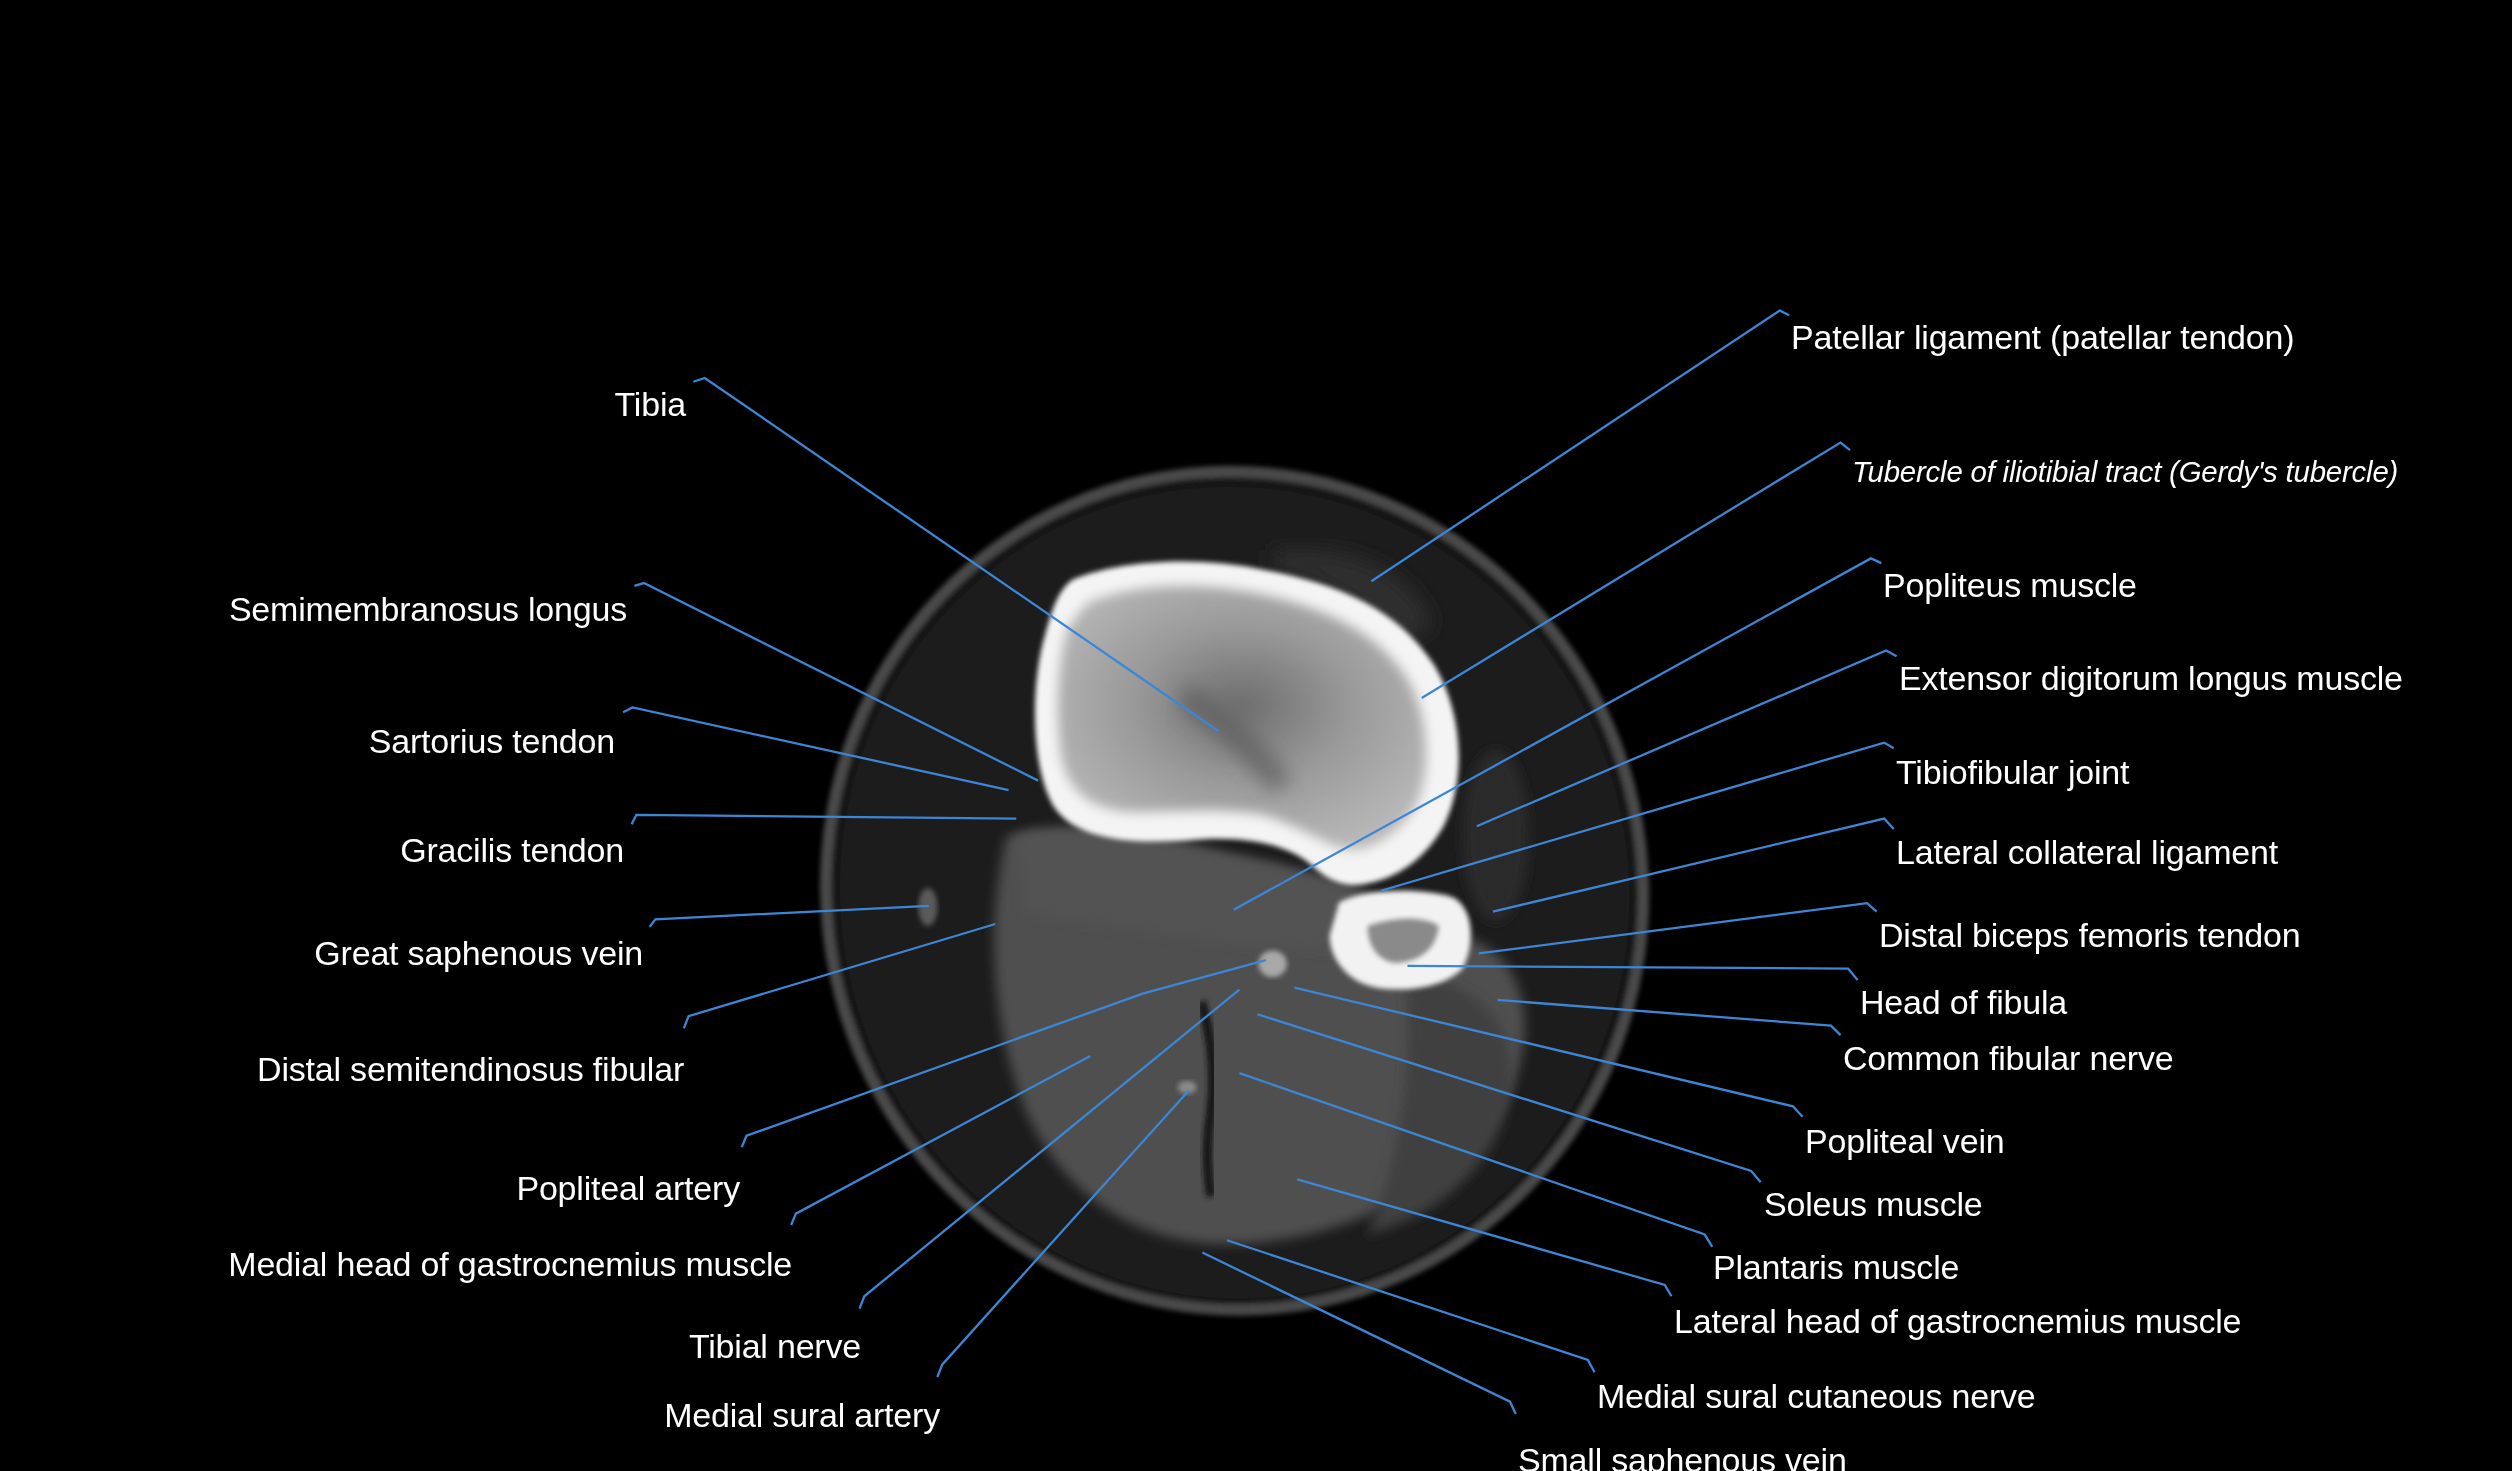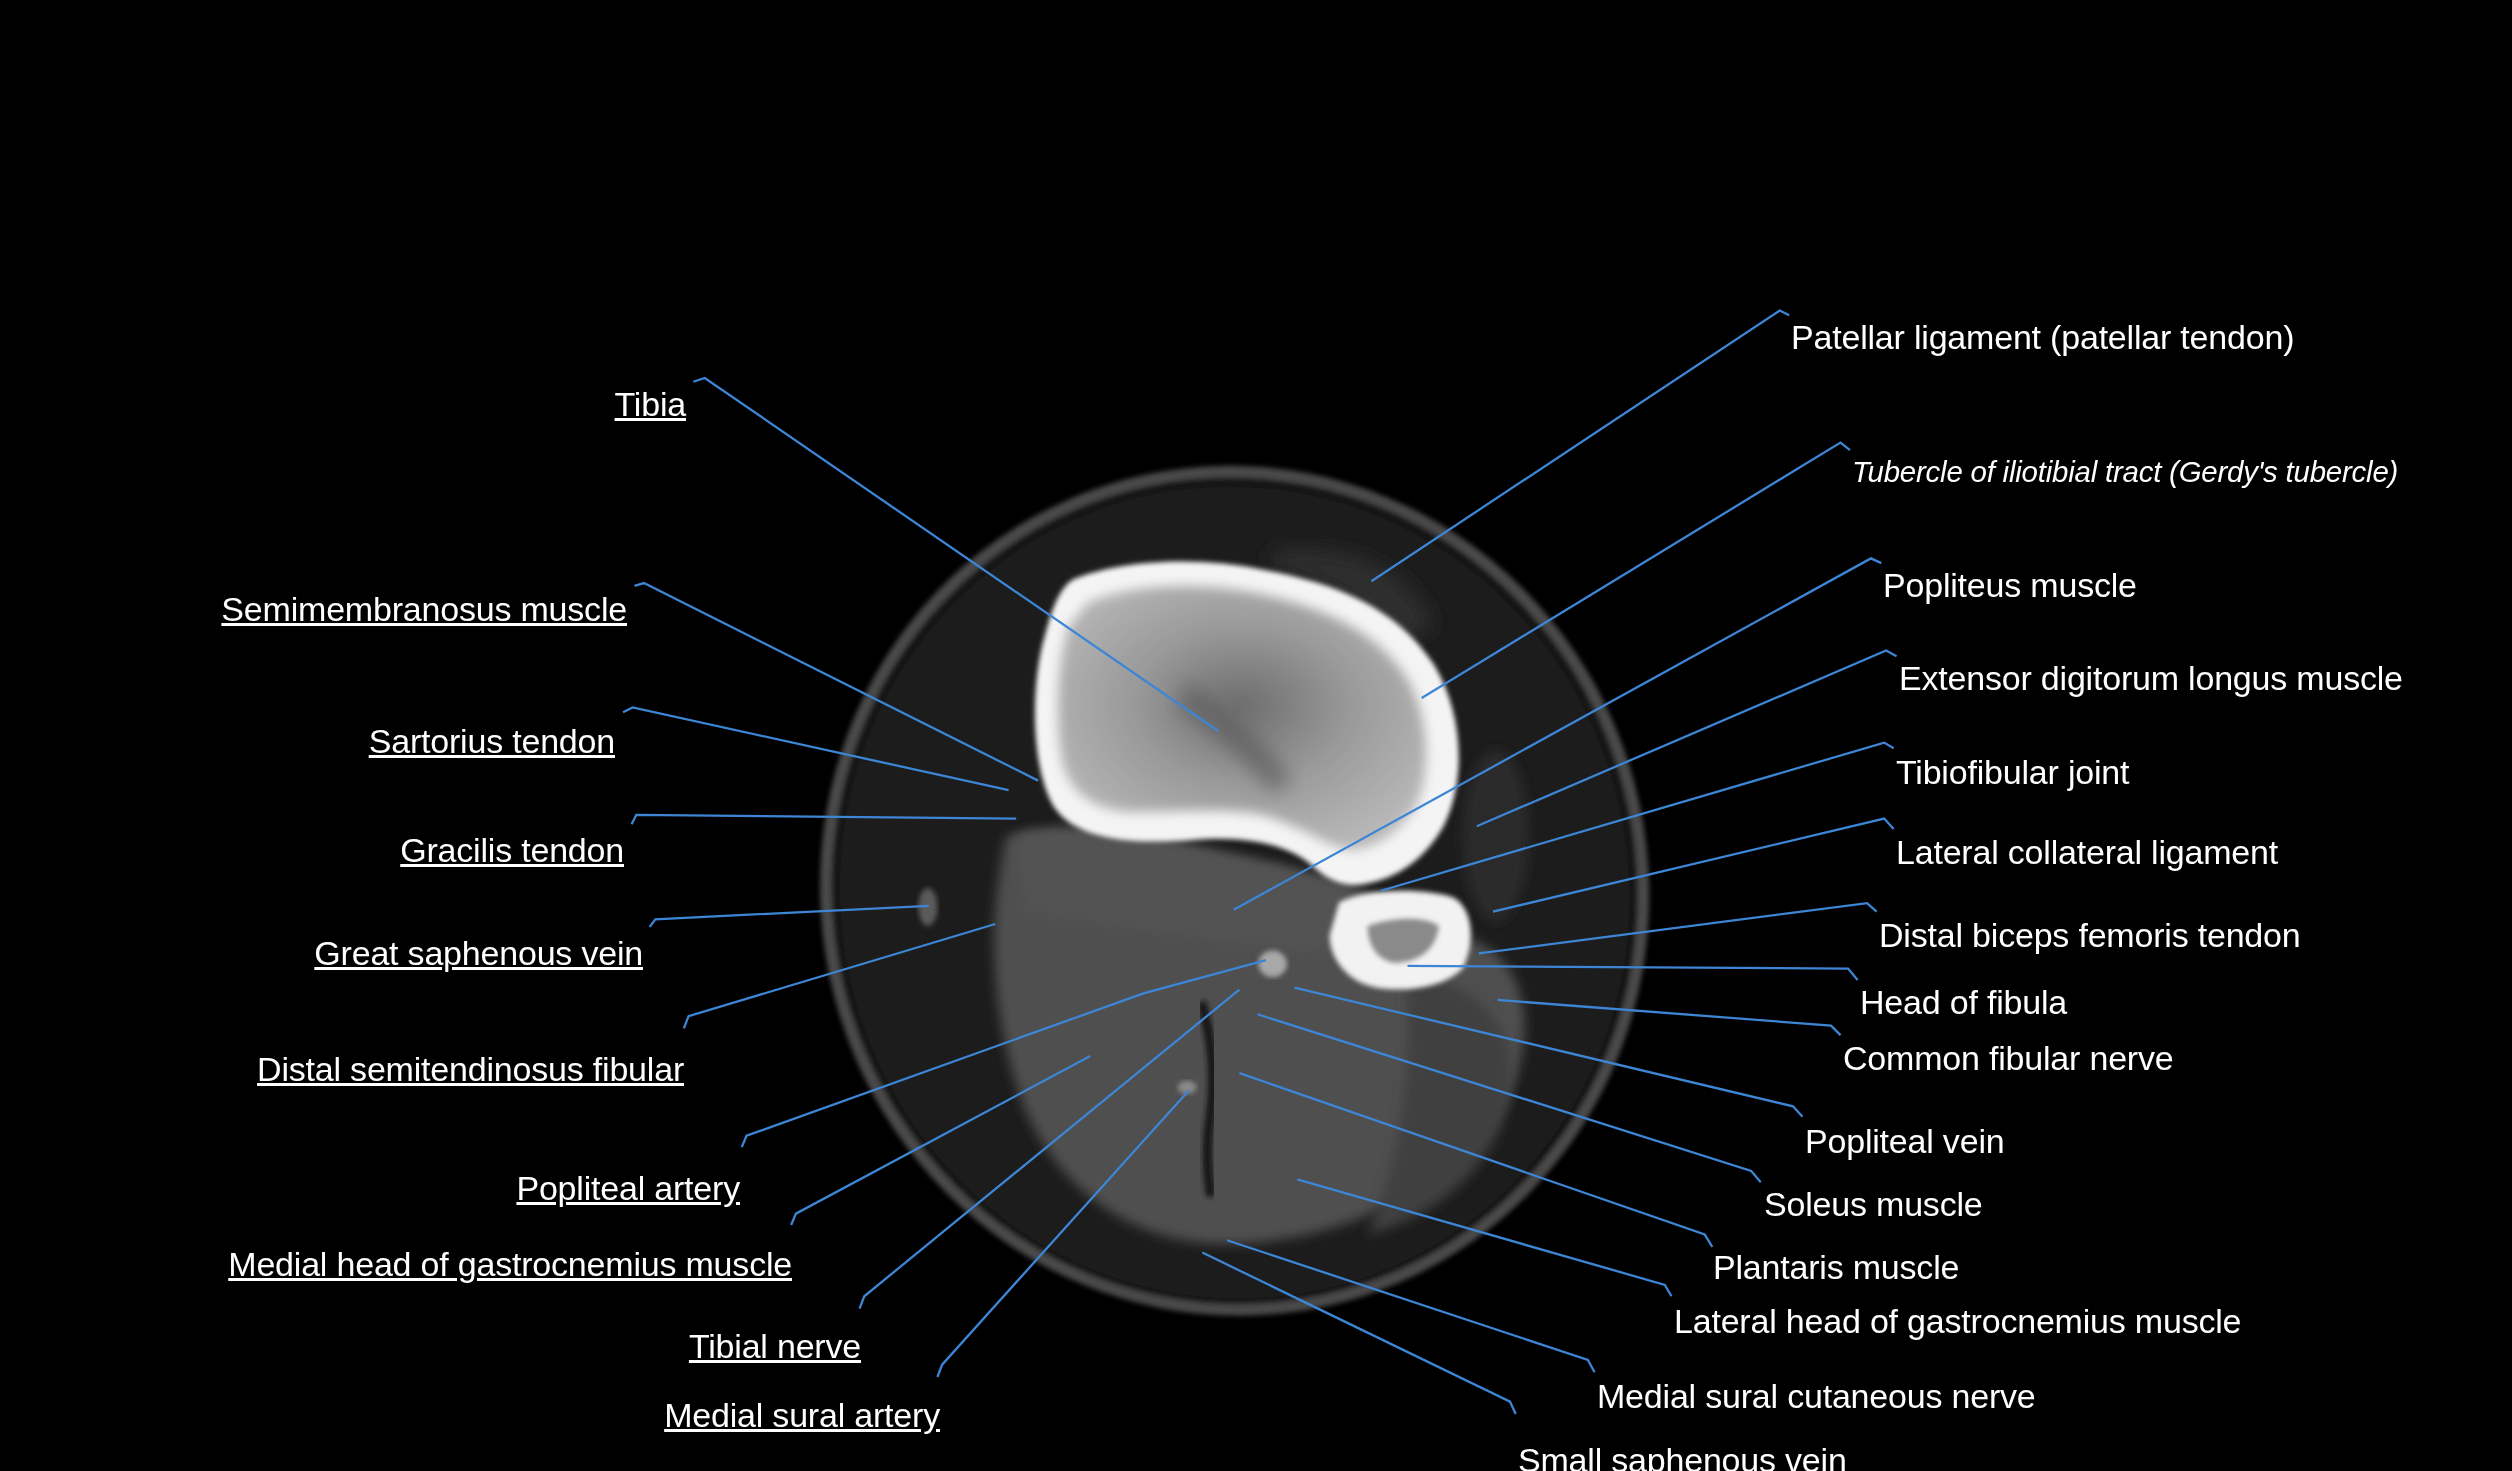--- a/index.html
+++ b/index.html
@@ -2,21 +2,21 @@
 <html style="font-size:15px"><head>
 <meta charset="utf-8">
 <style>
   html, body { margin:0; padding:0; background:#000; }
   body { width:2512px; height:1471px; position:relative; overflow:hidden;
          font-family:"Liberation Sans", sans-serif; }
   #stage { position:absolute; left:0; top:0; width:2512px; height:1471px; }
   .lbl { position:absolute; color:#fff; font-size:34px; line-height:38px; white-space:nowrap;
          font-family:"Liberation Sans", sans-serif; letter-spacing:-0.2px;margin-top:24px; }
   .lbl.small { font-size:29.4px;font-style:italic; }
-  .lbl.right { text-align:right; transform:translateX(-100%);text-decoration:underline; }
+  .lbl.right { text-align:right; transform:translateX(-100%); }
 </style>
 </head>
 <body>
 
 <div id="stage">
   <svg id="ct" width="2512" height="1471" viewBox="0 0 2645 1549" style="position:absolute;left:0;top:0">
     <defs>
       <filter id="blur6">
           <feGaussianBlur stdDeviation="6"></feGaussianBlur>
         </filter>
@@ -96,21 +96,21 @@
       <polyline points="1898,1176 1888,1165 1363,1040"></polyline>
       <polyline points="1854,1245 1844,1233 1324,1068"></polyline>
       <polyline points="1803,1313 1795,1300 1305,1130"></polyline>
       <polyline points="1760,1365 1753,1353 1366,1242"></polyline>
       <polyline points="1679,1445 1672,1432 1292,1306"></polyline>
       <polyline points="1596,1489 1590,1476 1266,1319"></polyline>
     </g>
   </svg>
 
   <div class="lbl right" style="left:686px;top:361px">Tibia</div>
-  <div class="lbl right" style="left:627px;top:566px">Semimembranosus muscle</div>
+  <div class="lbl right" style="left:627px;top:566px">Semimembranosus longus</div>
   <div class="lbl right" style="left:615px;top:698px">Sartorius tendon</div>
   <div class="lbl right" style="left:624px;top:807px">Gracilis tendon</div>
   <div class="lbl right" style="left:643px;top:910px">Great saphenous vein</div>
   <div class="lbl right" style="left:684px;top:1026px">Distal semitendinosus fibular</div>
   <div class="lbl right" style="left:740px;top:1145px">Popliteal artery</div>
   <div class="lbl right" style="left:792px;top:1221px">Medial head of gastrocnemius muscle</div>
   <div class="lbl right" style="left:861px;top:1303px">Tibial nerve</div>
   <div class="lbl right" style="left:940px;top:1372px">Medial sural artery</div>
 
   <div class="lbl" style="left:1791px;top:294px">Patellar ligament (patellar tendon)</div>

